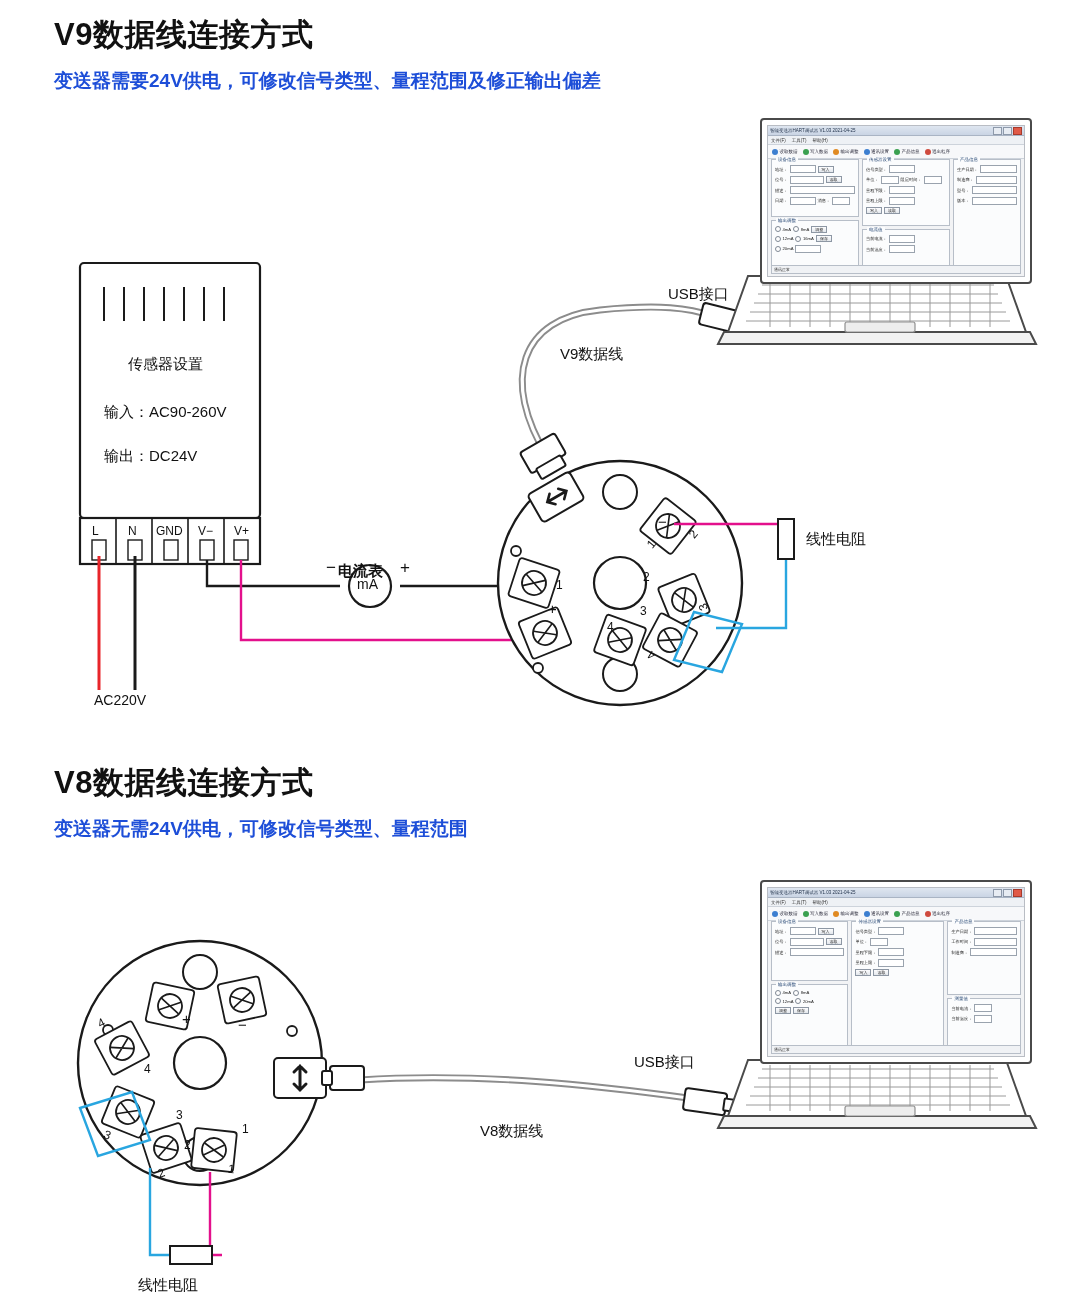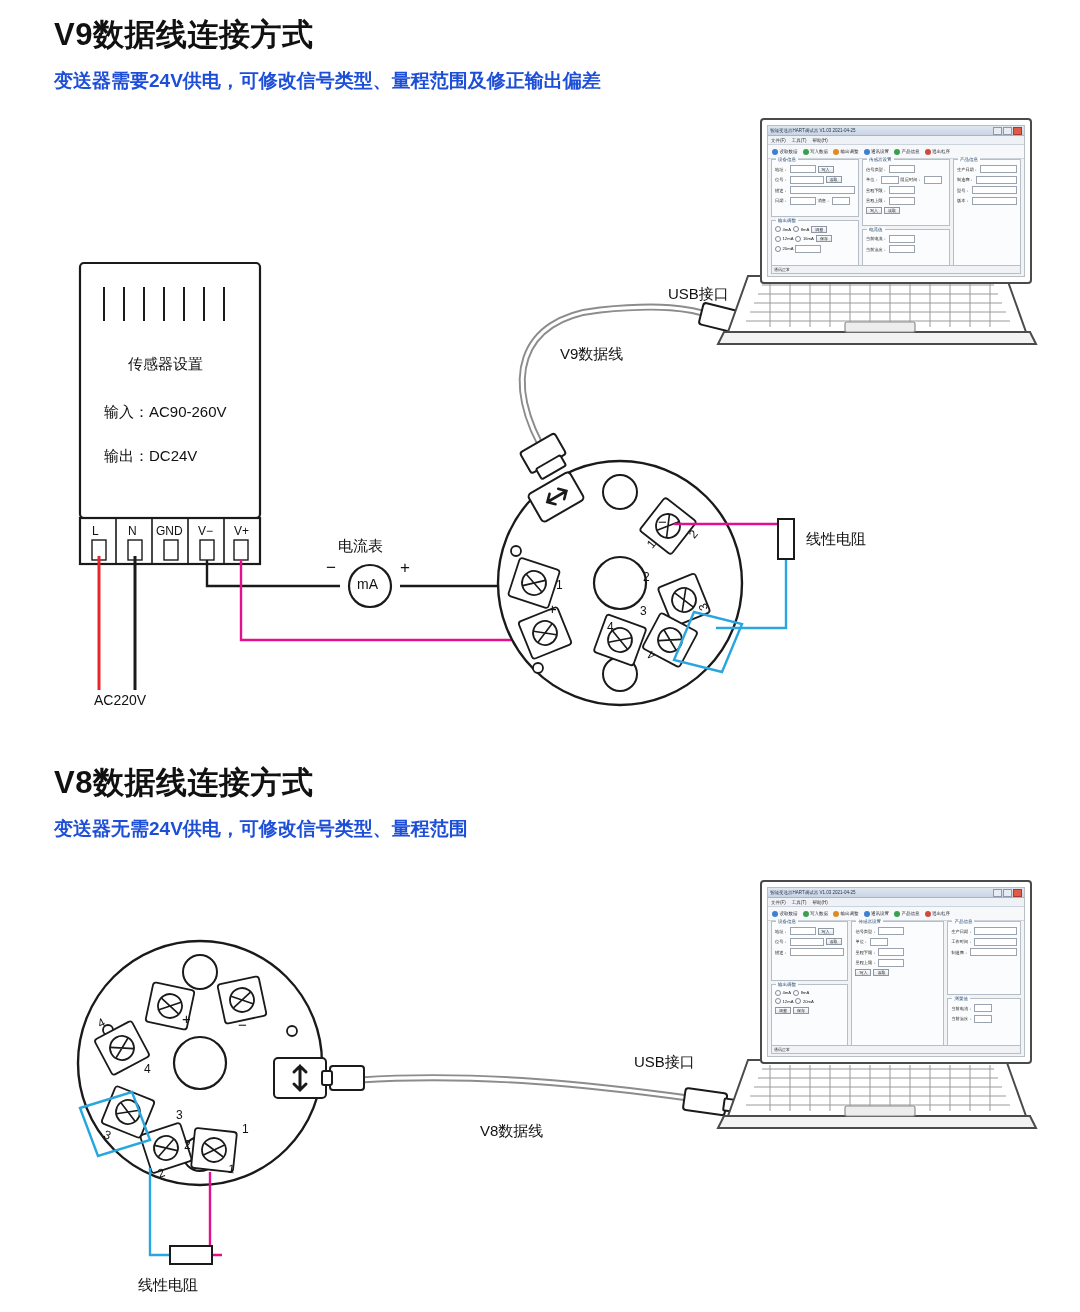--- a/index.html
+++ b/index.html
@@ -423,21 +423,21 @@
 <div class="label" style="left:104px; top:447px;">输出：DC24V</div>
 
 <div class="label-sm" style="left:92px; top:524px;">L</div>
 <div class="label-sm" style="left:128px; top:524px;">N</div>
 <div class="label-sm" style="left:156px; top:524px;">GND</div>
 <div class="label-sm" style="left:198px; top:524px;">V−</div>
 <div class="label-sm" style="left:234px; top:524px;">V+</div>
 
 <div class="label-sm" style="left:94px; top:692px; font-size:14px;">AC220V</div>
 
-<div class="label" style="left:338px; top:537px;">电流表</div>
+<div class="label" style="left:338px; top:562px;font-weight:bold;">电流表</div>
 <div class="label" style="left:326px; top:558px; font-size:17px;">−</div>
 <div class="label" style="left:400px; top:558px; font-size:17px;">+</div>
 <div class="label" style="left:357px; top:576px; font-size:14px;">mA</div>
 
 <div class="label" style="left:806px; top:530px;">线性电阻</div>
 
 <div class="label-sm" style="left:648px; top:537px; transform:rotate(-50deg);">1</div>
 <div class="label-sm" style="left:690px; top:527px; transform:rotate(-50deg);">2</div>
 <div class="label-sm" style="left:700px; top:600px; transform:rotate(-110deg);">3</div>
 <div class="label-sm" style="left:648px; top:648px; transform:rotate(-150deg);">4</div>

